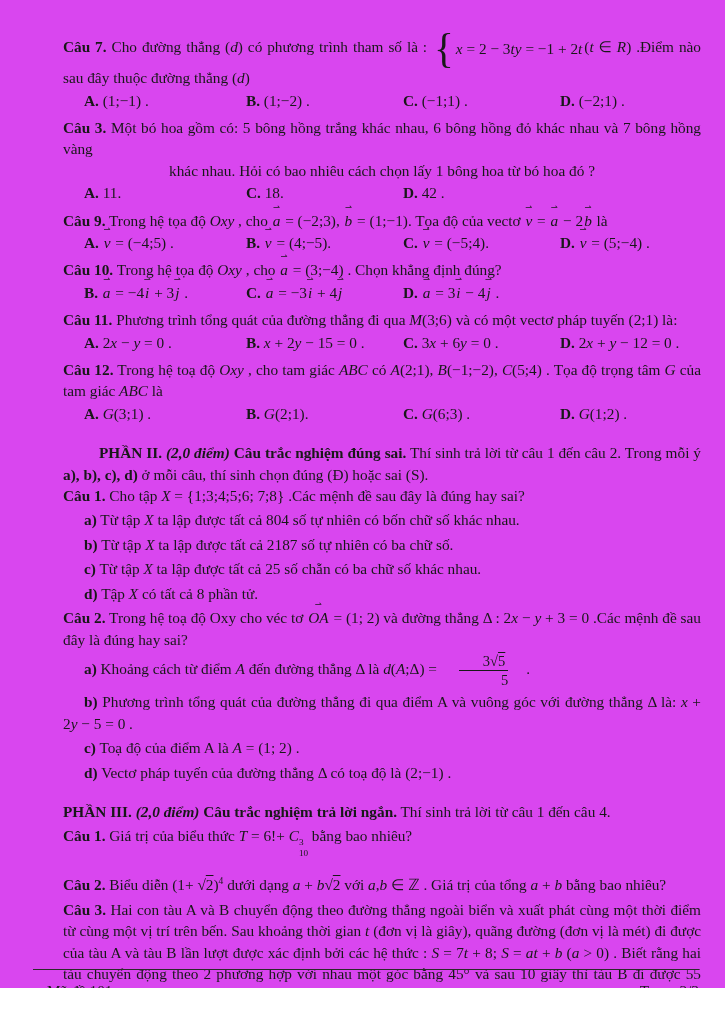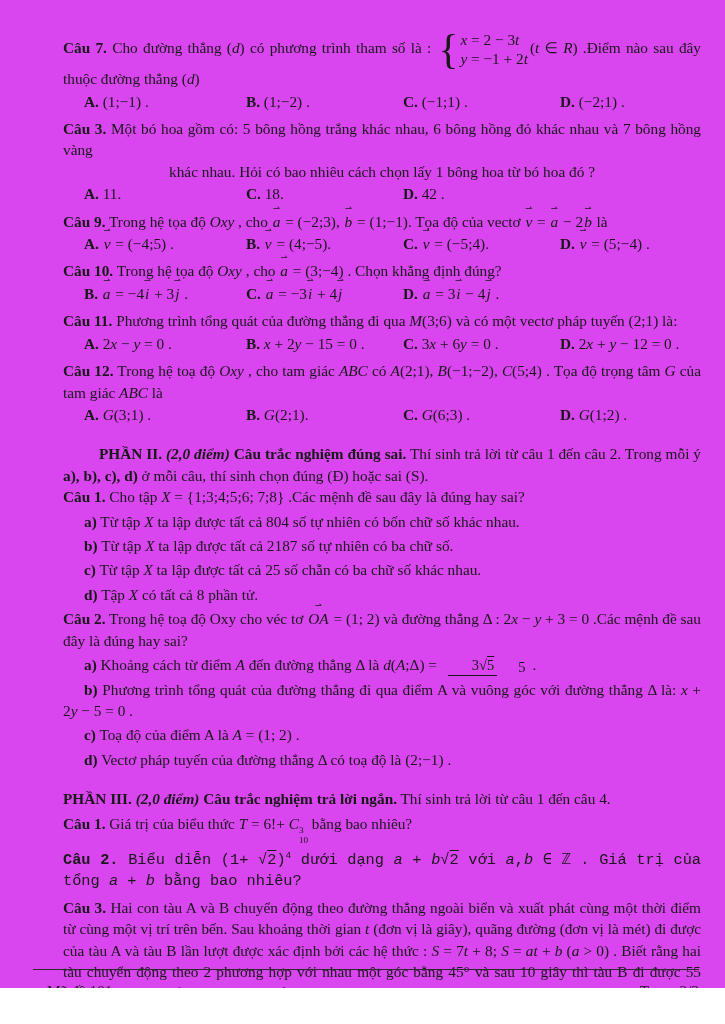--- a/index.html
+++ b/index.html
@@ -37,25 +37,25 @@
   .vec { font-style:italic; position:relative; display:inline-block; padding:0 1px; }
   .vec::before {
     content:'⇀'; position:absolute; top:-0.72em; left:50%;
     transform:translateX(-50%); font-size:0.55em; font-style:normal; line-height:1;
   }
 
   
   .cases { display:inline-flex; align-items:center; vertical-align:middle; margin:0 2px; }
   .cb { font-size:2.7em; font-weight:300; line-height:0.9; margin-right:2px;
         font-family:"Liberation Serif", serif; }
-  .ce { display:inline-flex; flex-direction:column; line-height:1.25; }
+  .ce { display:inline-flex; flex-direction:row; line-height:1.25; }
 
   
-  .frac { display:inline-flex; flex-direction:row; align-items:flex-end;
-          vertical-align:middle; line-height:1.15; margin:0 7px; font-size:0.95em; }
+  .frac { display:inline-flex; flex-direction:column; align-items:flex-end;
+          vertical-align:middle; line-height:1.15; margin:0 18px; font-size:0.95em; }
   .fn { border-bottom:1.2px solid currentColor; padding:0 3px 0.5px 3px; }
   .fd { padding-top:0.5px; }
 
   
   .ss { display:inline-flex; flex-direction:column; align-items:flex-start;
         font-size:0.6em; line-height:1.1; vertical-align:-0.45em; font-style:normal; }
 
   
   .rt { white-space:nowrap; }
   .ol { text-decoration:overline; }
@@ -158,21 +158,21 @@
       <p class="itm"><b>c)</b> Toạ độ của điểm A là <i>A</i> = (1; 2) .</p>
       <p class="itm"><b>d)</b> Vectơ pháp tuyến của đường thẳng Δ có toạ độ là (2;−1) .</p>
     </div>
 
     <p class="hd"><b>PHẦN III. <i>(2,0 điểm)</i> Câu trắc nghiệm trả lời ngắn.</b> Thí sinh trả lời từ câu 1 đến câu 4.</p>
 
     <p class="stem" style="margin-top:3px;"><b>Câu 1.</b> Giá trị của biểu thức <i>T</i> = 6!+ <i>C</i><span class="ss">
           <span>3</span>
           <span>10</span>
         </span> bằng bao nhiêu?</p>
-    <p class="stem" style="margin-top:4px;font-family:Liberation Mono, monospace;"><b>Câu 2.</b> Biểu diễn (1+ <span class="rt">√<span class="ol">2</span></span>)<sup>4</sup> dưới dạng <i>a</i> + <i>b</i><span class="rt">√<span class="ol">2</span></span> với <i>a</i>,<i>b</i> ∈ ℤ . Giá trị của tổng <i>a</i> + <i>b</i> bằng bao nhiêu?</p>
+    <p class="stem" style="margin-top:16px;"><b>Câu 2.</b> Biểu diễn (1+ <span class="rt">√<span class="ol">2</span></span>)<sup>4</sup> dưới dạng <i>a</i> + <i>b</i><span class="rt">√<span class="ol">2</span></span> với <i>a</i>,<i>b</i> ∈ ℤ . Giá trị của tổng <i>a</i> + <i>b</i> bằng bao nhiêu?</p>
     <p class="stem" style="margin-top:4px;"><b>Câu 3.</b> Hai con tàu A và B chuyển động theo đường thẳng ngoài biển và xuất phát cùng một thời điểm từ cùng một vị trí trên bến. Sau khoảng thời gian <i>t</i> (đơn vị là giây), quãng đường (đơn vị là mét) đi được của tàu A và tàu B lần lượt được xác định bởi các hệ thức : <i>S</i> = 7<i>t</i> + 8; <i>S</i> = <i>at</i> + <i>b</i> (<i>a</i> &gt; 0) . Biết rằng hai tàu chuyển động theo 2 phương hợp với nhau một góc bằng 45° và sau 10 giây thì tàu B đi được 55 mét. Giá trị của biểu thức 4<i>a</i> + 2<i>b</i> bằng bao nhiêu ?</p>
     <p class="stem" style="margin-top:3px;font-family:Liberation Mono, monospace;"><b>Câu 4.</b> Trong hệ tọa độ <i>Oxy,</i> cho hai điểm <i>A</i>(1; 4), <i>B</i>(−5; 6) ,Gọi M là trung điểm của đoạn thẳng <i>AB</i>. Tích hoành độ và tung độ của điểm M bằng bao nhiêu?</p>
 
   </div>
 
   <div class="footer">
     <span class="fl">Mã đề 101</span>
     <span class="fr">Trang 2/3</span>
   </div>
 </div>

